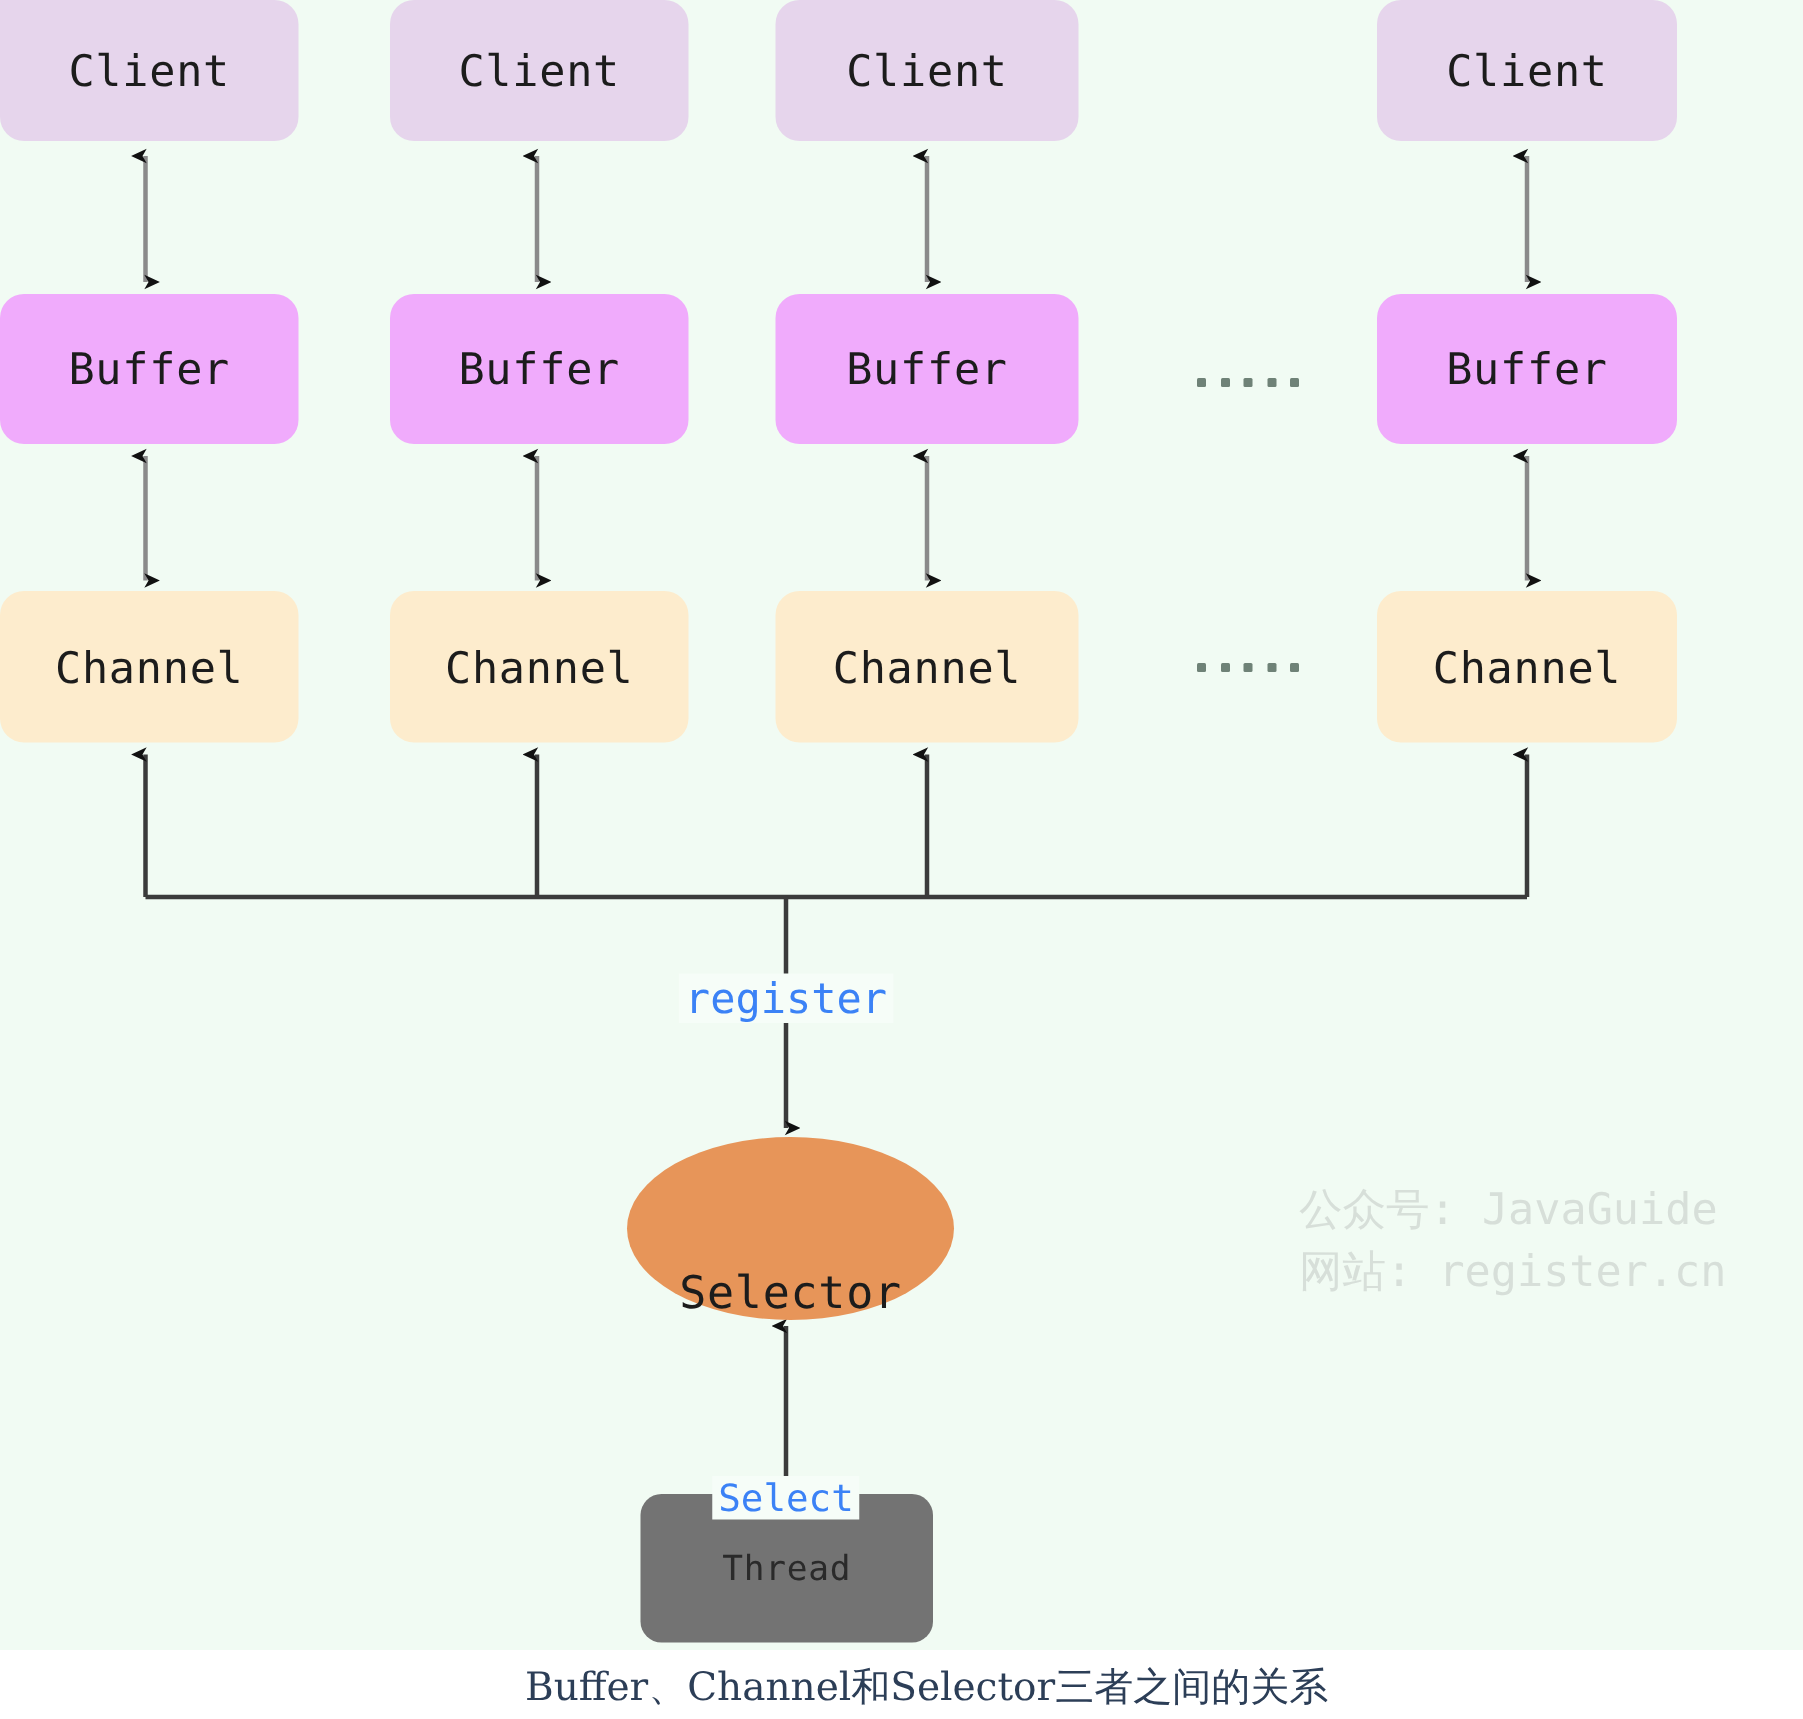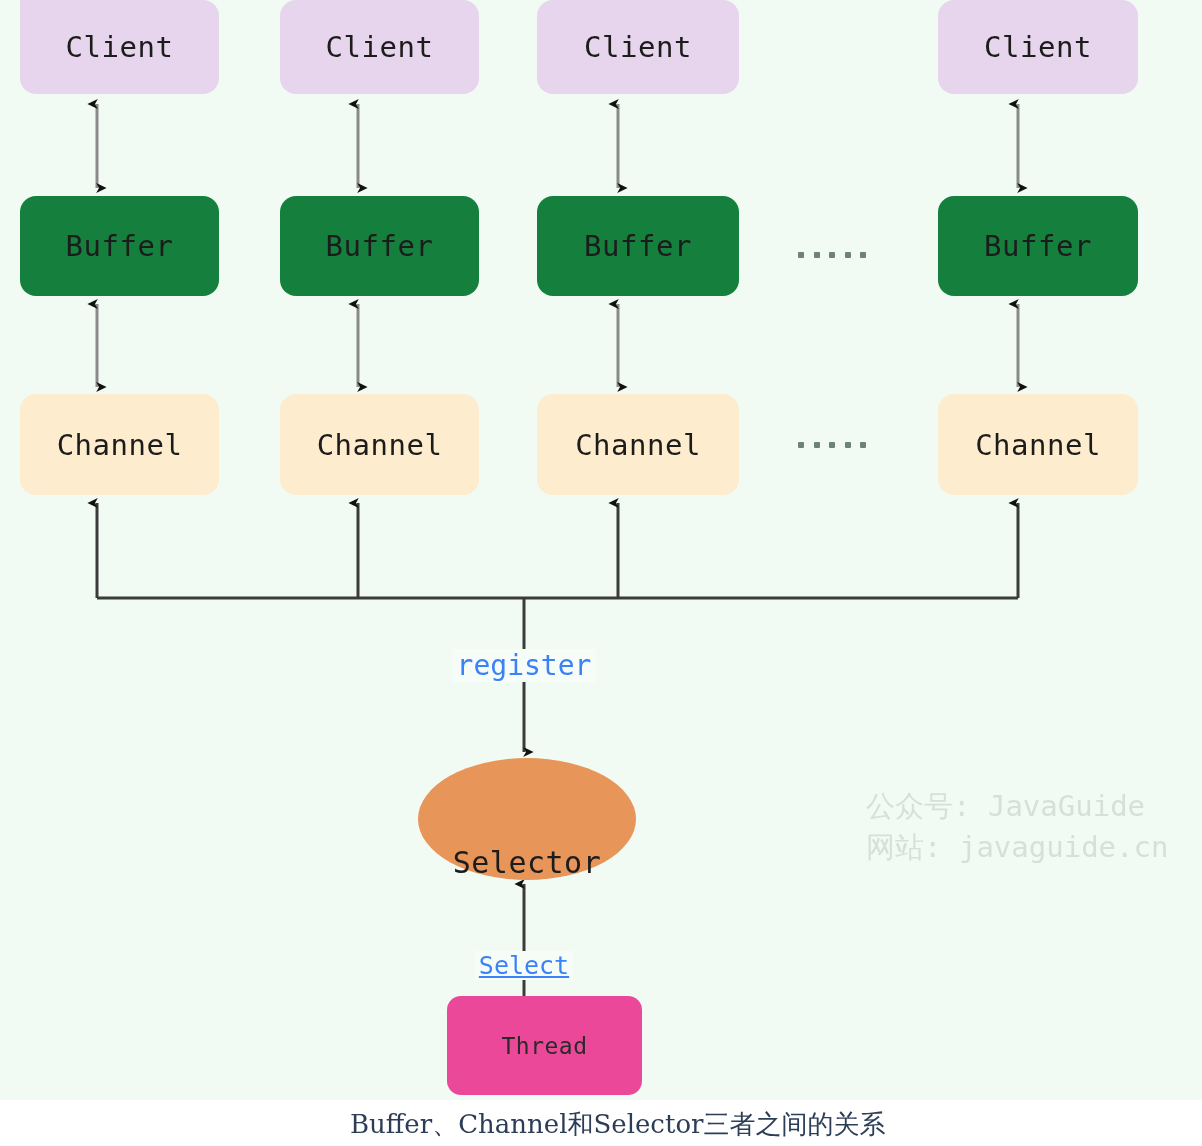--- a/index.html
+++ b/index.html
@@ -32,36 +32,35 @@
     position: absolute;
     display: flex;
     align-items: center;
     justify-content: center;
     box-sizing: border-box;
     border-radius: 16px;
     font-family: "DejaVu Sans Mono", "Liberation Mono", monospace;
     color: #1c1c1c;
     letter-spacing: 0.5px;
     z-index: 4;
-    margin-left: 20px;
   }
   .node-client {
     background: #e6d5ec;
     font-size: 29px;
   }
   .node-buffer {
-    background: #15803d;
+    background: #f0abfc;
     font-size: 29px;
   }
   .node-channel {
     background: #fdeccd;
     font-size: 29px;
   }
   .node-thread {
-    background: #ec4899;
+    background: #737373;
     font-size: 23px;
     border-radius: 14px;
     color: #2a2a2a;
   }
   .node-selector {
     position: absolute;
     display: flex;
     align-items: flex-end;
     justify-content: center;
     background: #e79559;
@@ -245,29 +244,29 @@
       <i></i>
       <i></i>
     </div>
 
     <div class="edge-label" id="label-register" style="left:524px; top:649px;">register</div>
 
     <div class="node-selector" style="left:418px; top:758px; width:218px; height:122px;">
       <span>Selector</span>
     </div>
 
-    <div class="edge-label" id="label-select" style="left:524px; top:951px;text-decoration:underline;">Select</div>
+    <div class="edge-label" id="label-select" style="left:524px; top:984px;">Select</div>
 
     <div class="node node-thread" style="left:427px; top:996px; width:195px; height:99px;">
       <span>Thread</span>
     </div>
 
     <div class="watermark" style="left:866px; top:786px;">
       <div>公众号: JavaGuide</div>
-      <div>网站: javaguide.cn</div>
+      <div>网站: register.cn</div>
     </div>
 
   </div>
 
   <div id="caption-bar">
     <div id="caption-text">Buffer、Channel和Selector三者之间的关系</div>
   </div>
 
 </div>
 

